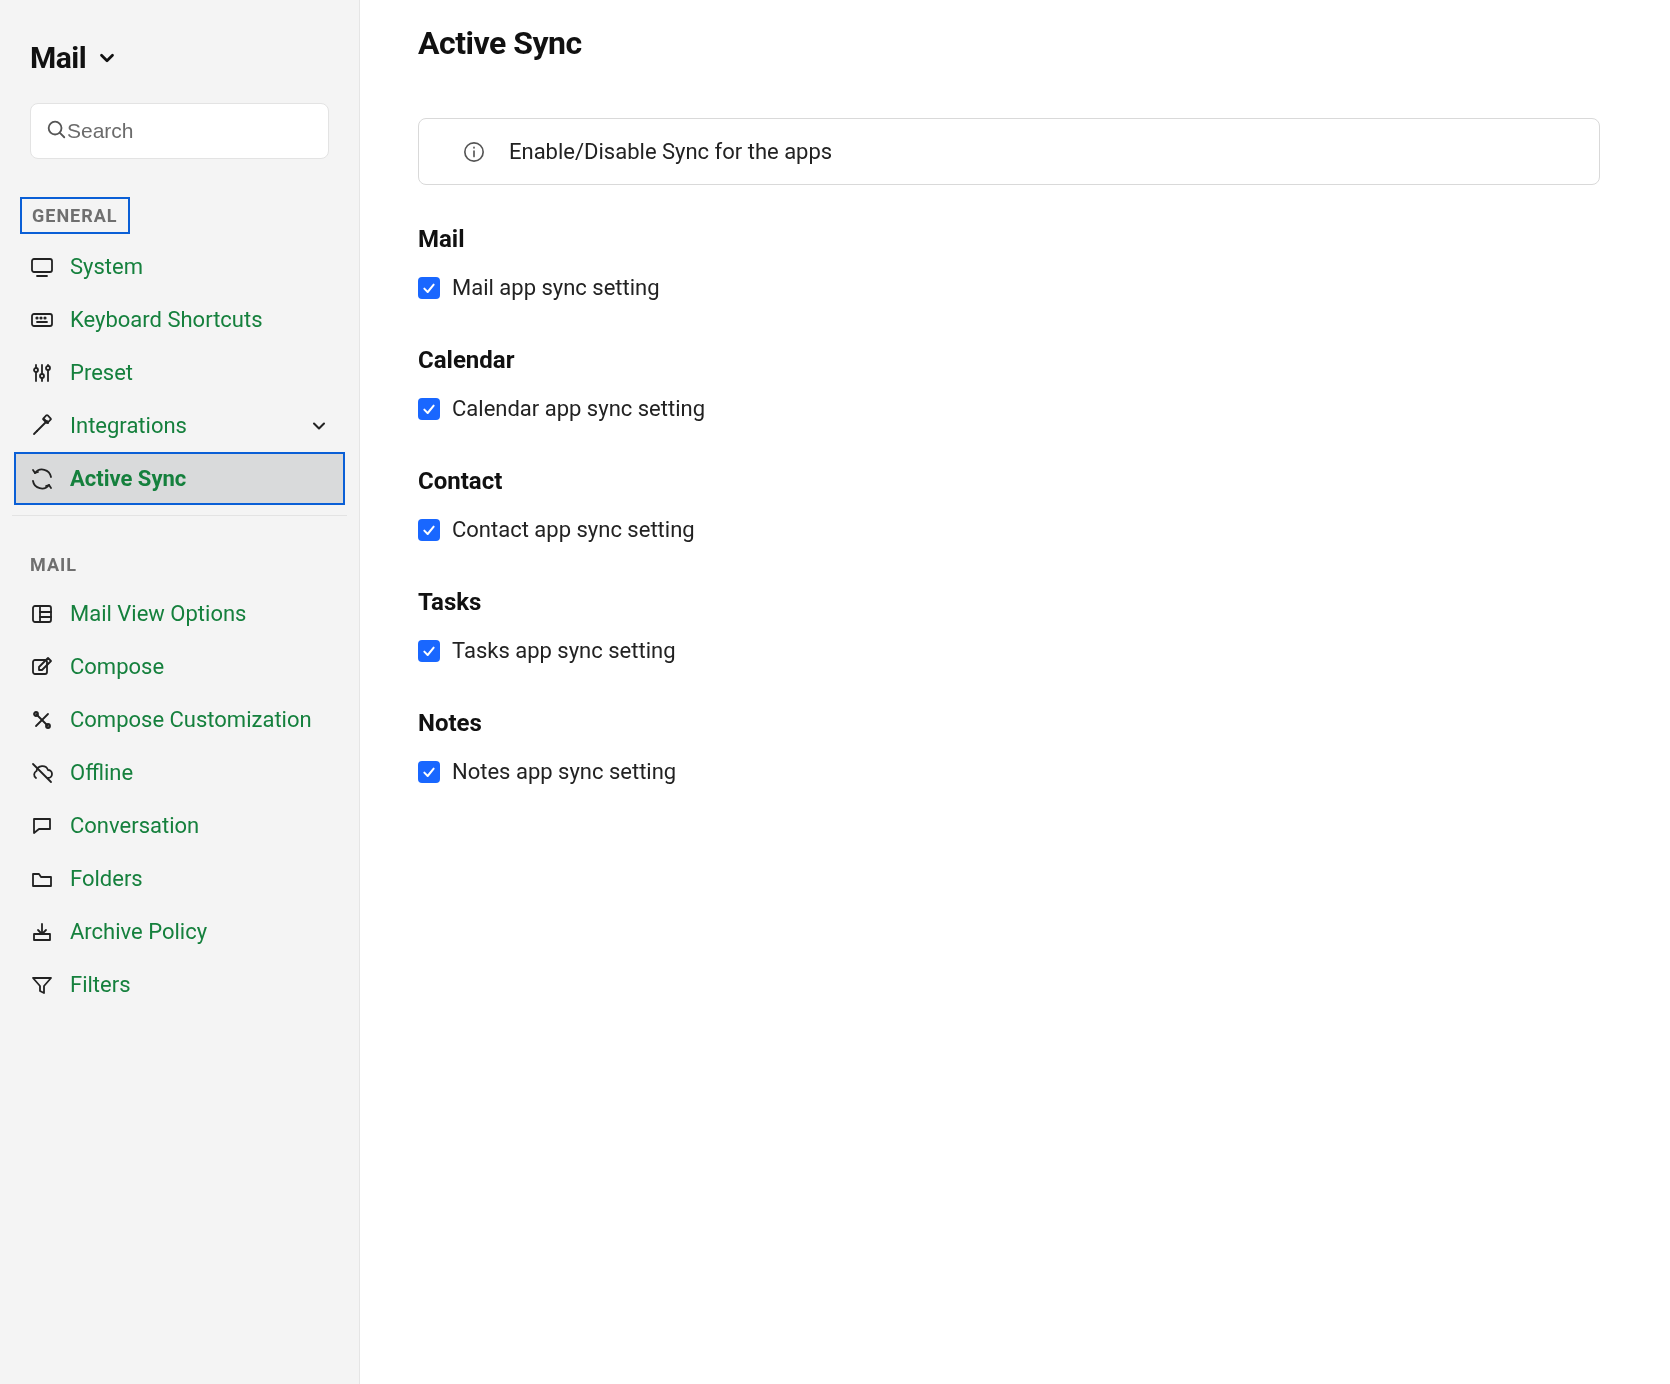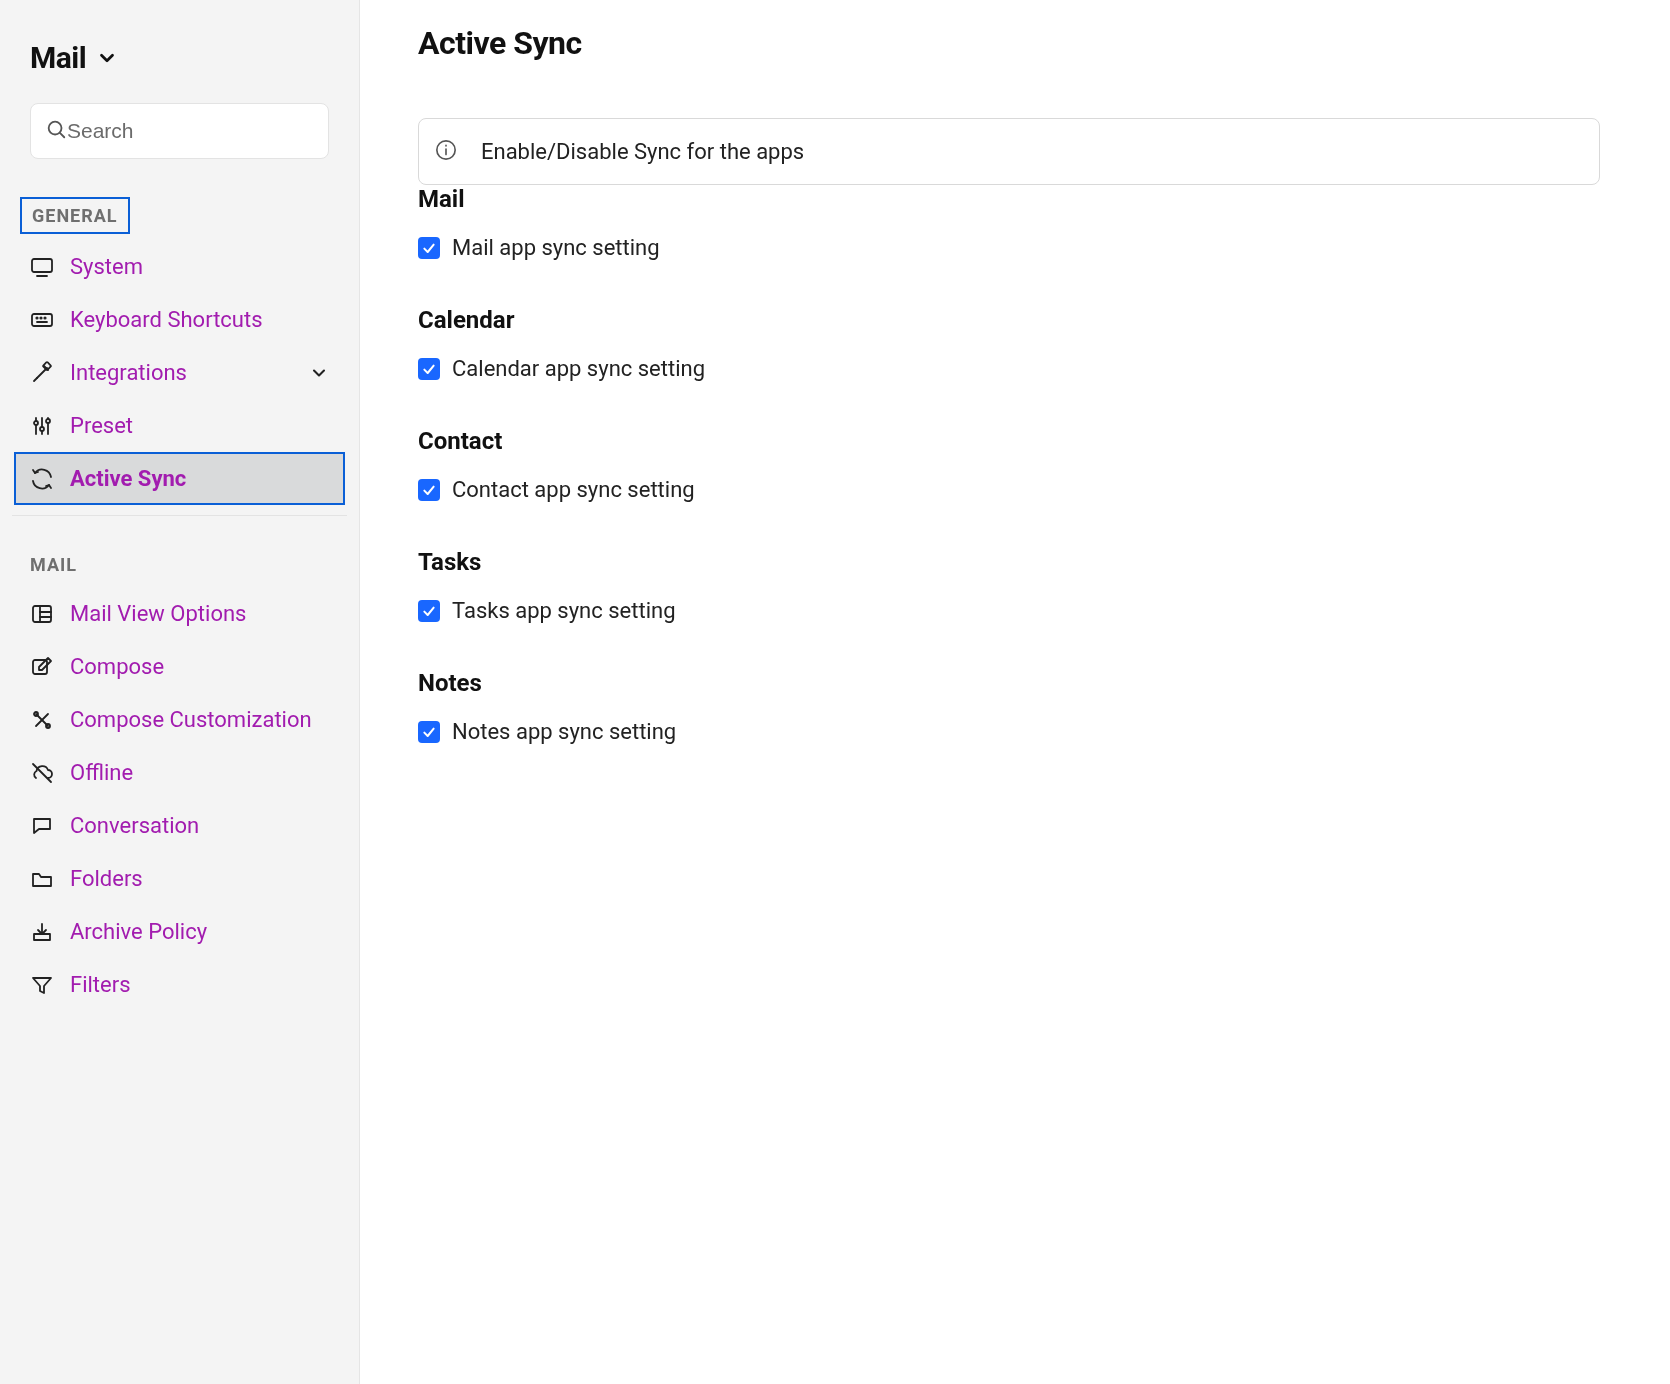--- a/index.html
+++ b/index.html
@@ -92,21 +92,21 @@
       background: #e3e3e3;
       margin: 10px 12px 24px 12px;
     }
 
     .nav-item {
       display: flex;
       align-items: center;
       gap: 16px;
       padding: 14px 30px;
       font-size: 22px;
-      color: #a21caf;
+      color: #15803d;
       cursor: pointer;
       position: relative;
     }
     .nav-item .icon {
       width: 24px;
       height: 24px;
       flex: 0 0 24px;
       color: #222;
     }
     .nav-item .chev {
@@ -136,25 +136,27 @@
     .page-title {
       font-size: 32px;
       font-weight: 700;
       letter-spacing: -0.5px;
       margin-bottom: 56px;
     }
 
     .info-callout {
       border: 1px solid #d9d9d9;
       border-radius: 8px;
-      padding: 20px 16px;
-      display: flex;
+      padding: 20px 44px;
+      display: flex;
+      align-items: center;
       gap: 24px;
       font-size: 22px;
       color: #222;
+      margin-bottom: 40px;
     }
     .info-callout .info-icon {
       width: 22px;
       height: 22px;
       flex: 0 0 22px;
       color: #555;
     }
 
     .sync-section {
       margin-bottom: 46px;
@@ -239,46 +241,46 @@
             <circle cx="15" cy="10" r="0.7" fill="currentColor"></circle>
             <line x1="7" y1="14" x2="17" y2="14"></line>
           </svg>
       </span>
       <span>Keyboard Shortcuts</span>
     </div>
 
     <div class="nav-item">
       <span class="icon">
         <svg viewBox="0 0 24 24" fill="none" stroke="currentColor" stroke-width="1.8" stroke-linecap="round" stroke-linejoin="round">
-            <path d="M7 17l10-10"></path>
-            <path d="M14 5l4 4"></path>
-            <rect x="14" y="2" width="6" height="6" rx="1" transform="rotate(45 17 5)"></rect>
-            <path d="M4 20l3-3"></path>
-          </svg>
-      </span>
-      <span>Integrations</span>
-      <span class="chev">
-        <svg viewBox="0 0 24 24" fill="none" stroke="currentColor" stroke-width="2.5" stroke-linecap="round" stroke-linejoin="round">
-            <polyline points="6 9 12 15 18 9"></polyline>
-          </svg>
-      </span>
-    </div>
-
-    <div class="nav-item">
-      <span class="icon">
-        <svg viewBox="0 0 24 24" fill="none" stroke="currentColor" stroke-width="1.8" stroke-linecap="round" stroke-linejoin="round">
             <line x1="6" y1="4" x2="6" y2="20"></line>
             <circle cx="6" cy="9" r="2" fill="#f4f4f4"></circle>
             <line x1="12" y1="4" x2="12" y2="20"></line>
             <circle cx="12" cy="15" r="2" fill="#f4f4f4"></circle>
             <line x1="18" y1="4" x2="18" y2="20"></line>
             <circle cx="18" cy="7" r="2" fill="#f4f4f4"></circle>
           </svg>
       </span>
       <span>Preset</span>
+    </div>
+
+    <div class="nav-item">
+      <span class="icon">
+        <svg viewBox="0 0 24 24" fill="none" stroke="currentColor" stroke-width="1.8" stroke-linecap="round" stroke-linejoin="round">
+            <path d="M7 17l10-10"></path>
+            <path d="M14 5l4 4"></path>
+            <rect x="14" y="2" width="6" height="6" rx="1" transform="rotate(45 17 5)"></rect>
+            <path d="M4 20l3-3"></path>
+          </svg>
+      </span>
+      <span>Integrations</span>
+      <span class="chev">
+        <svg viewBox="0 0 24 24" fill="none" stroke="currentColor" stroke-width="2.5" stroke-linecap="round" stroke-linejoin="round">
+            <polyline points="6 9 12 15 18 9"></polyline>
+          </svg>
+      </span>
     </div>
 
     <div class="nav-item active">
       <span class="icon">
         <svg viewBox="0 0 24 24" fill="none" stroke="currentColor" stroke-width="1.8" stroke-linecap="round" stroke-linejoin="round">
             <path d="M21 10a9 9 0 0 0-16-4"></path>
             <polyline points="3 3 5 6 8 5"></polyline>
             <path d="M3 14a9 9 0 0 0 16 4"></path>
             <polyline points="21 21 19 18 16 19"></polyline>
           </svg>

